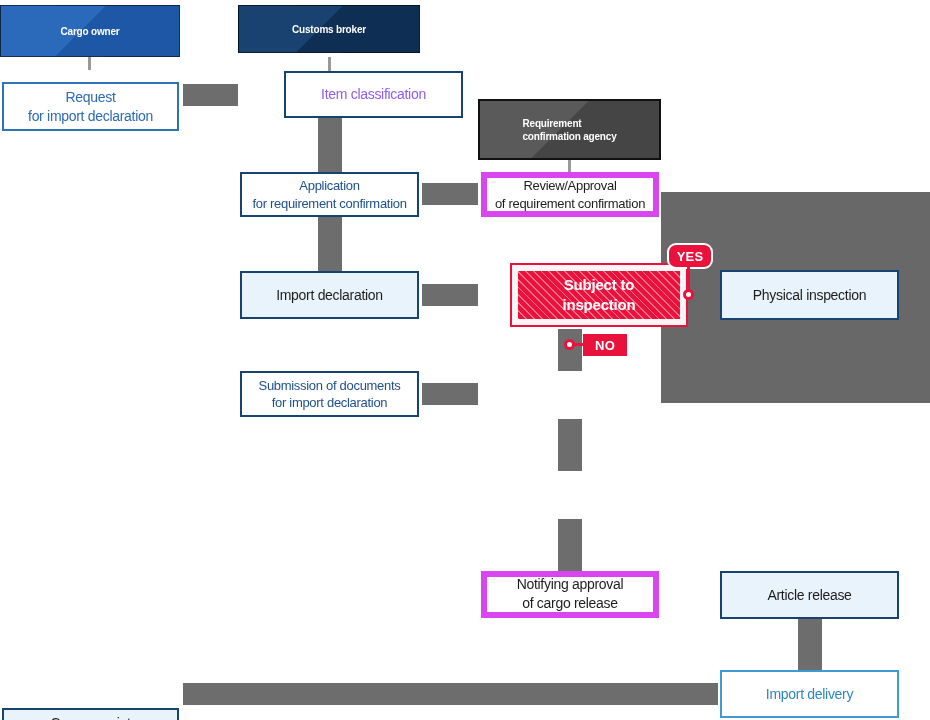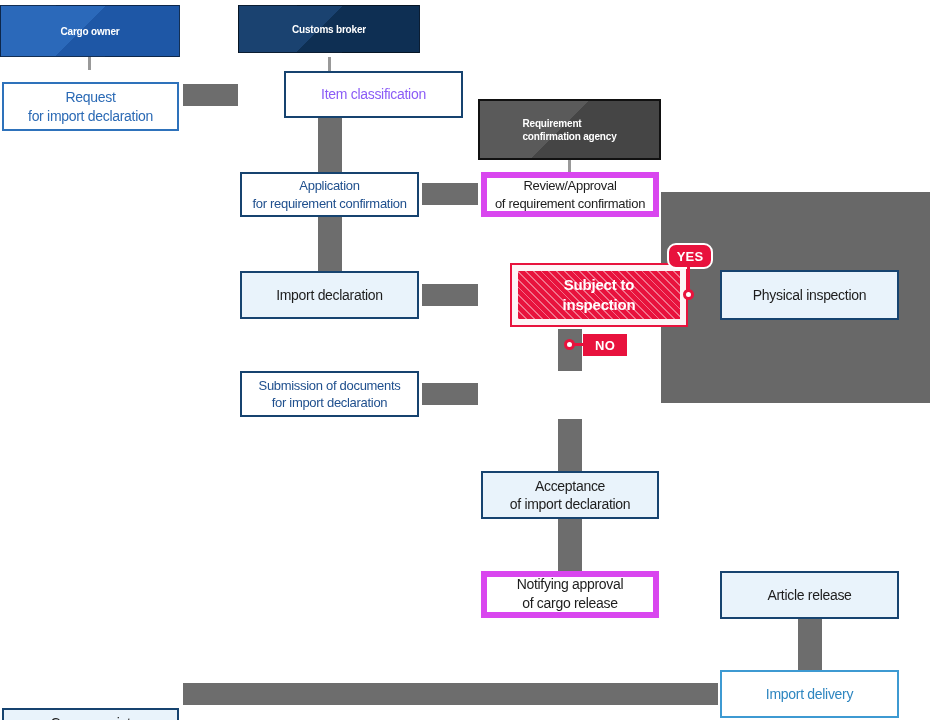--- a/index.html
+++ b/index.html
@@ -155,24 +155,20 @@
     </div>
   </div>
 
   <div class="node n-physical navy-border lightblue">
     <span>Physical inspection</span>
   </div>
   <div class="node n-submission navy-border deepblue-text small">
     <span>Submission of documents
 for import declaration</span>
   </div>
-  <div class="node n-acceptance navy-border lightblue">
-    <span>Acceptance
-of import declaration</span>
-  </div>
   <div class="node n-notifying gray-border">
     <span>Notifying approval
 of cargo release</span>
   </div>
   <div class="node n-article navy-border lightblue">
     <span>Article release</span>
   </div>
   <div class="node n-cargo-delivery sky-border skyblue-text">
     <span>Import delivery</span>
   </div>

